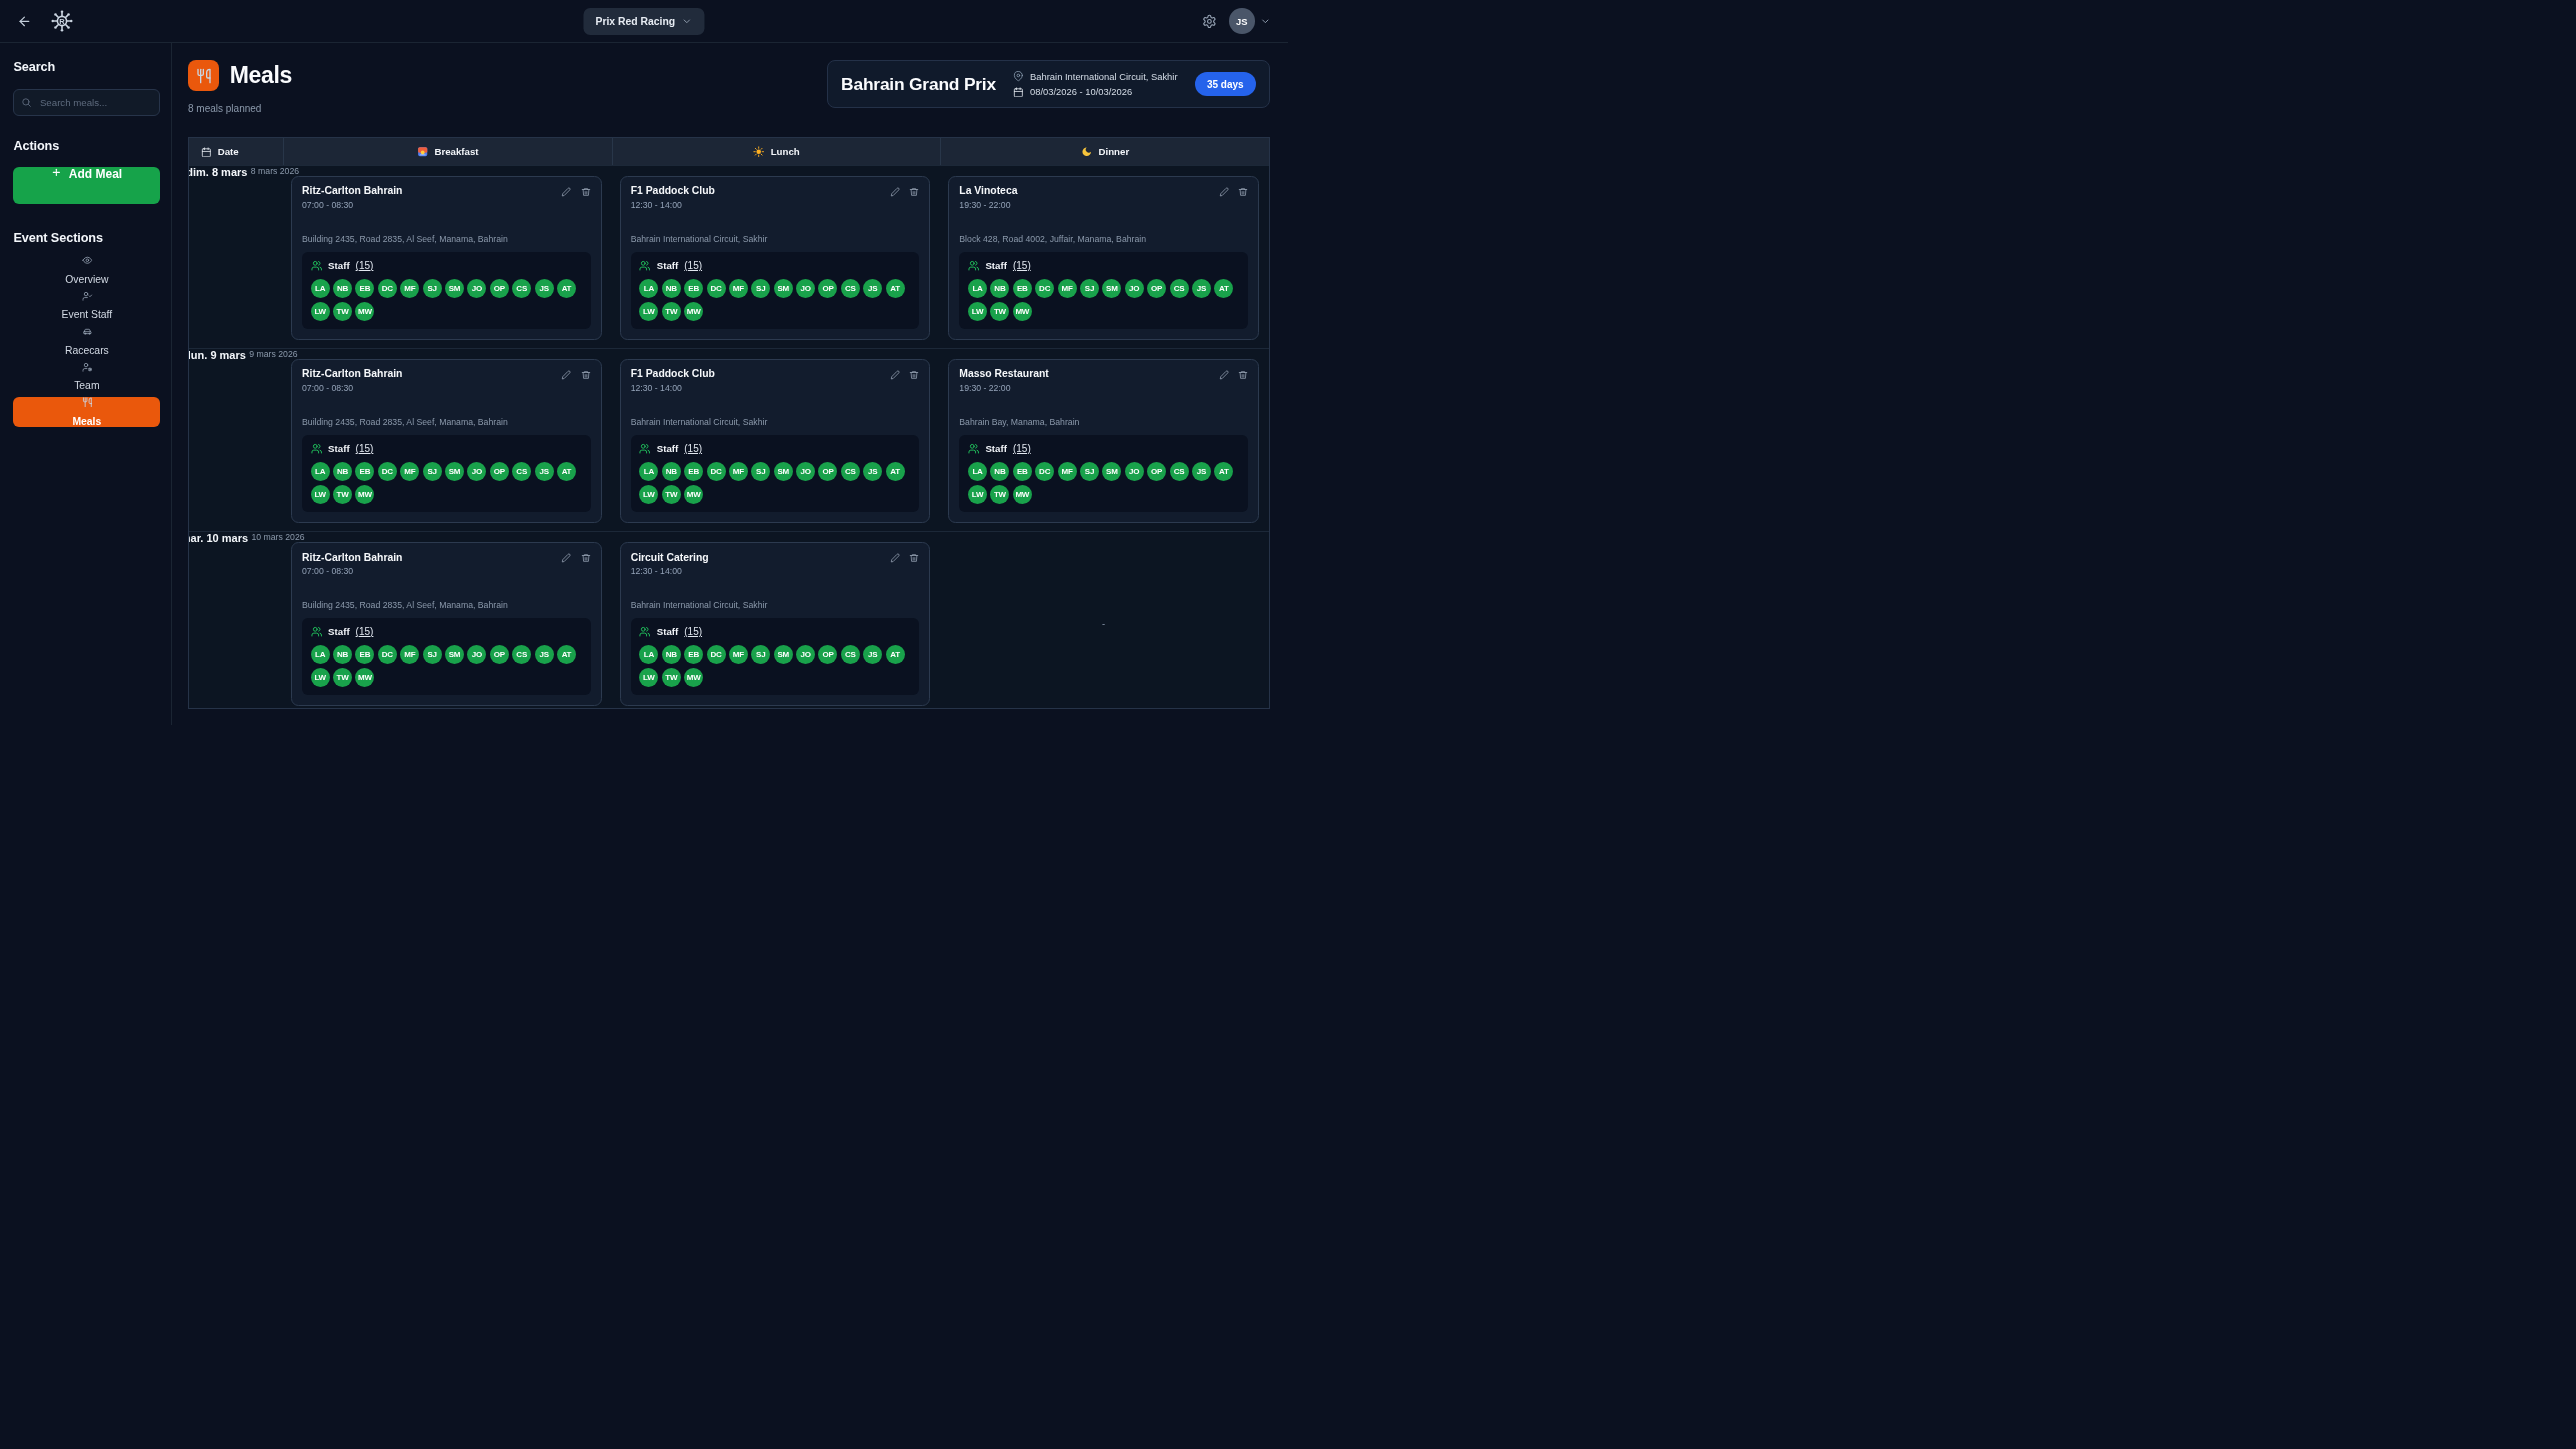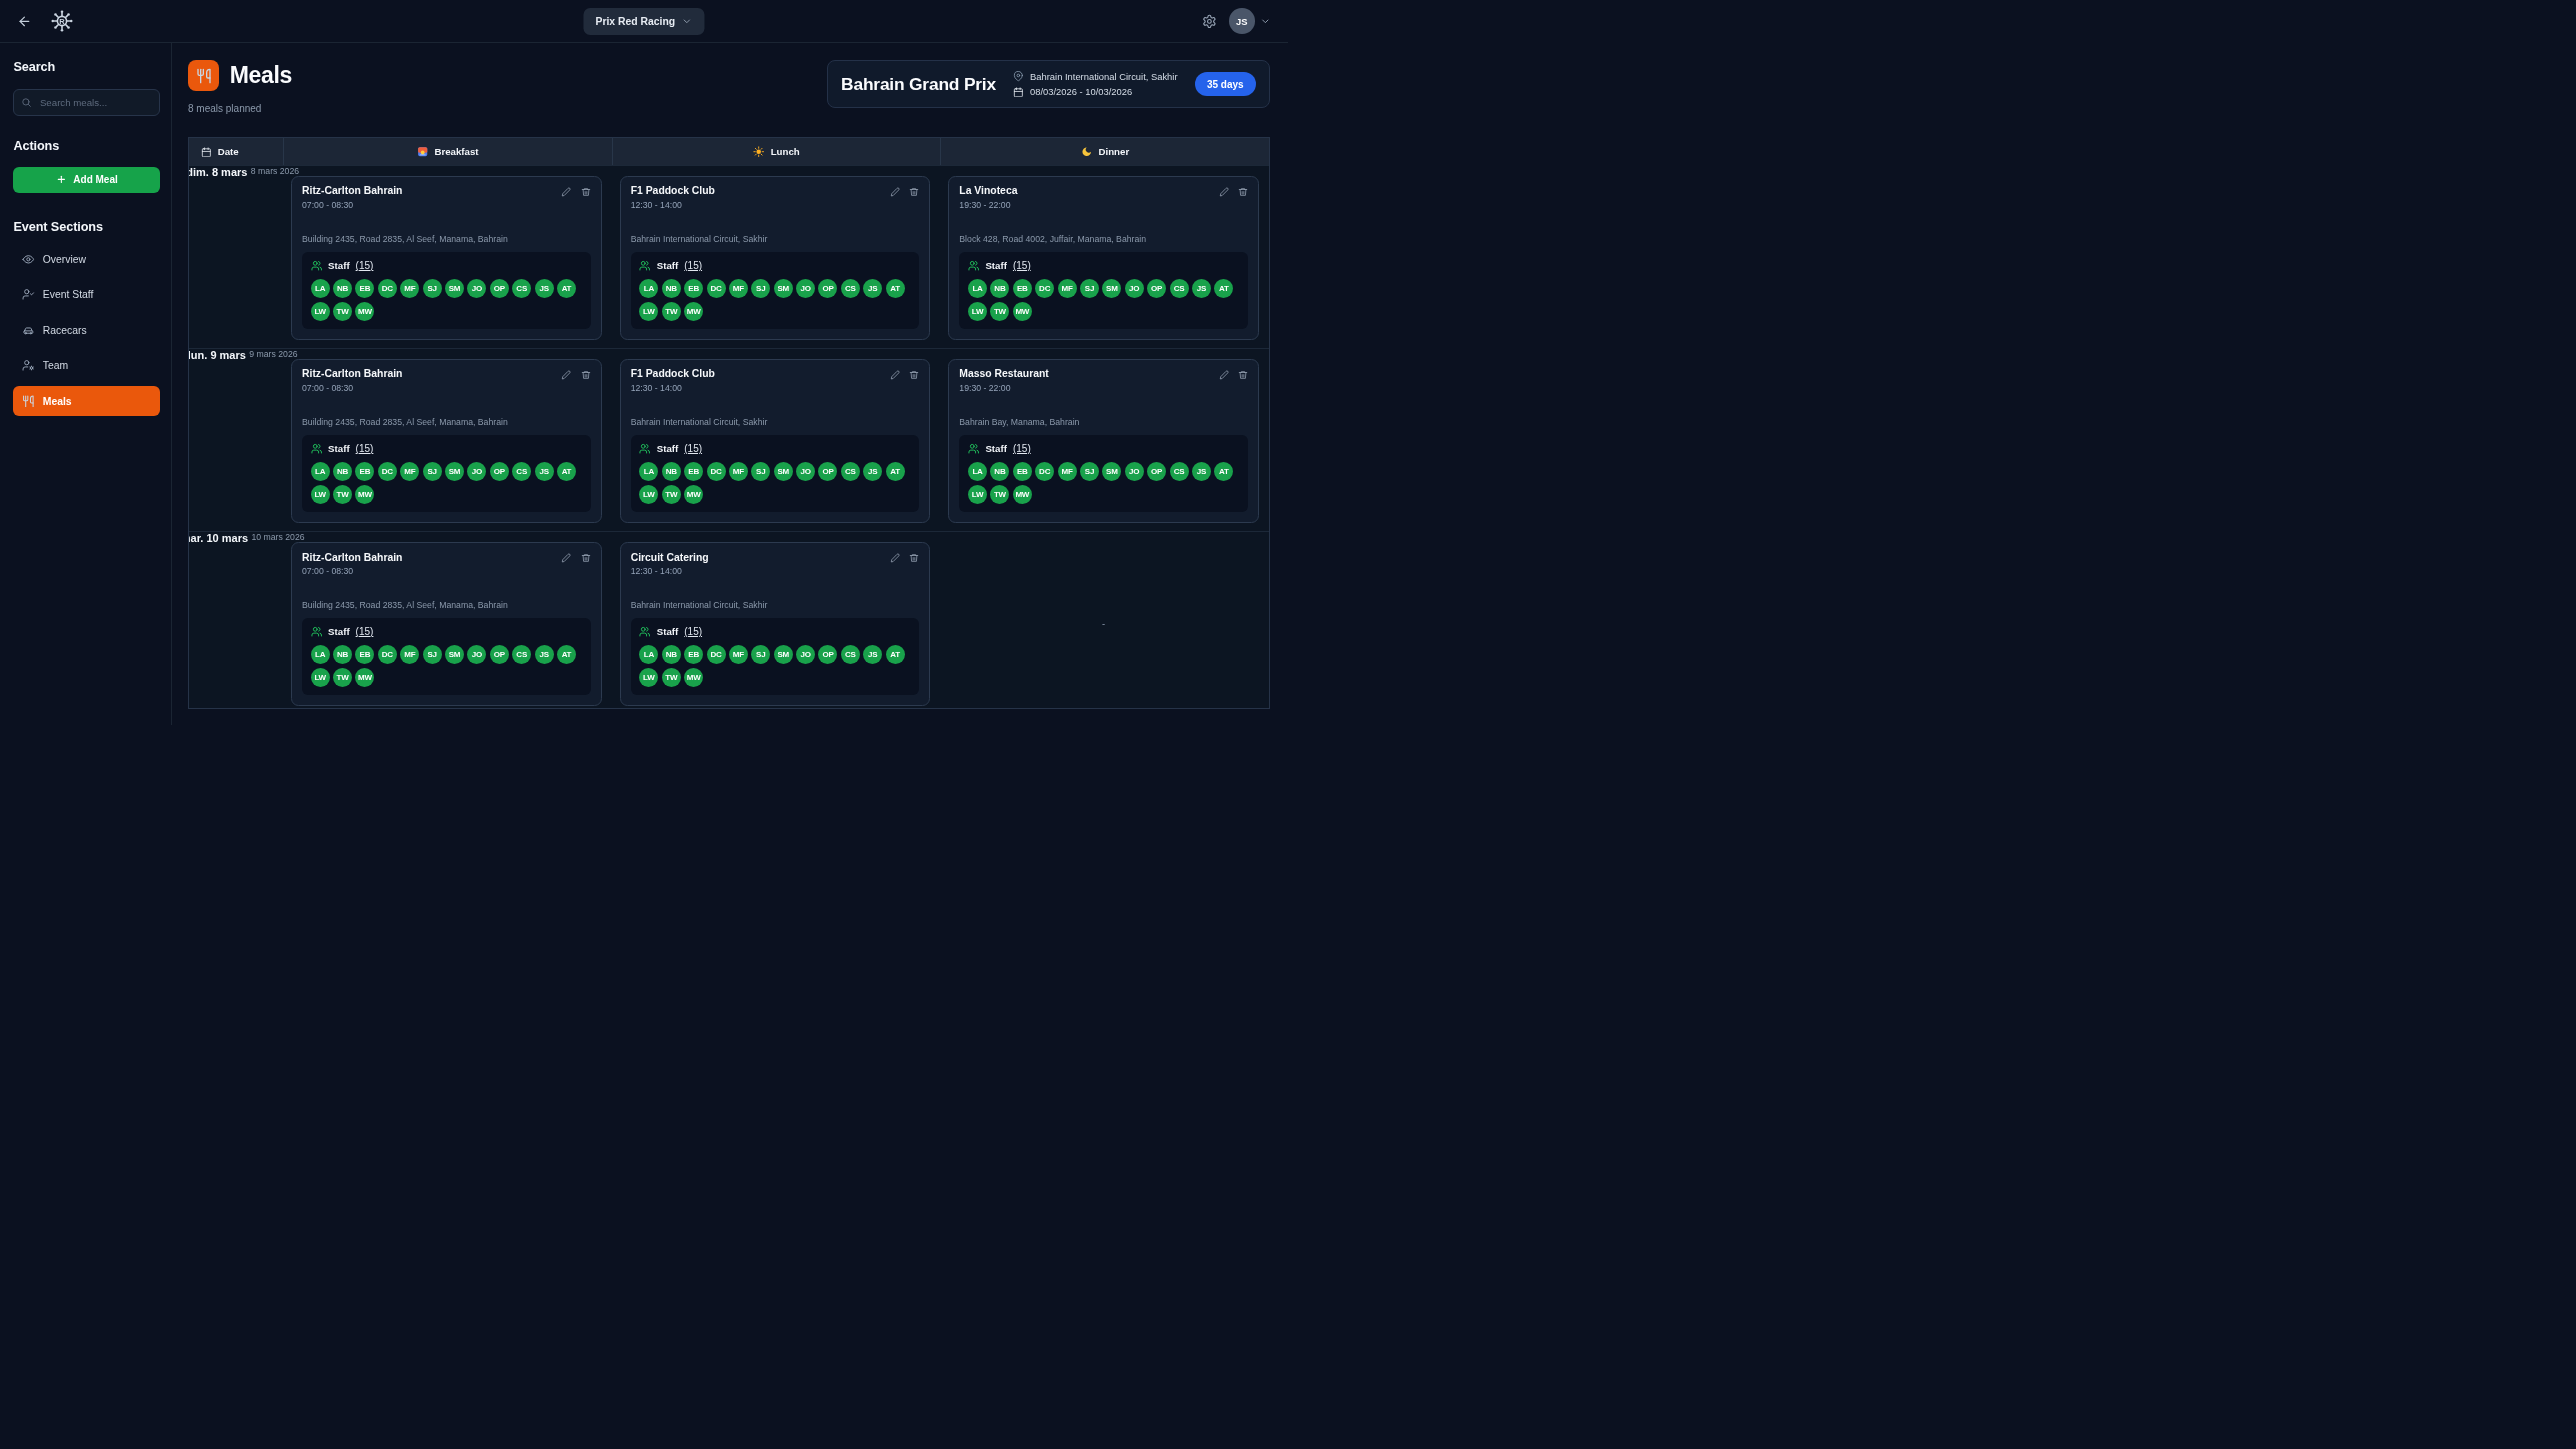--- a/index.html
+++ b/index.html
@@ -44,31 +44,31 @@
   .search-wrap { position:relative; margin-top:14.8px; }
   .search-wrap svg { position:absolute; left:8px; top:8px; }
   .search-input {
     width:100%; height:27px; background:#111a28; border:0.7px solid #27344a;
     border-radius:6px; color:#dbe3ee; font-size:9.7px; padding:0 8px 0 25.5px;
     font-family:inherit; outline:none;
   }
   .search-input::placeholder { color:#5e6b7e; }
   .h-actions { margin-top:23px; }
   .add-meal-btn {
-    margin-top:13.4px; width:100%; height:26px; background:#16a34a; border:none;
-    border-radius:6px; color:#fff; font-size:10px; font-weight:700;
-    display:flex; align-items:center; justify-content:center; gap:6.7px; cursor:pointer;
+    margin-top:13.4px; width:100%; height:37px; background:#16a34a; border:none;
+    border-radius:6px; color:#fff; font-size:12px; font-weight:700;
+    display:flex; justify-content:center; gap:6.7px; cursor:pointer;
     font-family:inherit;
   }
   .h-sections { margin-top:27px; }
   .side-items { margin-top:10.7px; display:flex; flex-direction:column; gap:6px; }
   .side-item {
     height:29.5px; border-radius:6px; display:flex; align-items:center; gap:8px;
     padding:0 8.7px; color:#d3dae4; font-size:10.4px; cursor:pointer;
-    background:none; border:none; font-family:inherit; text-align:left;
+    background:none; border:none; font-family:inherit; text-align:left;flex-direction:column;
   }
   .side-item .lbl { flex:1; }
   .side-item.active { background:#ea580c; color:#fff; font-weight:700; }
   .side-item.active svg * { stroke:#fff; }
 
   
   .main { flex:1; padding:17.4px 18px 0 16px; display:flex; flex-direction:column; min-width:0; }
   .page-head { display:flex; align-items:flex-start; justify-content:space-between; }
   .ph-left {}
   .ph-title-row { display:flex; align-items:center; gap:10.7px; }

